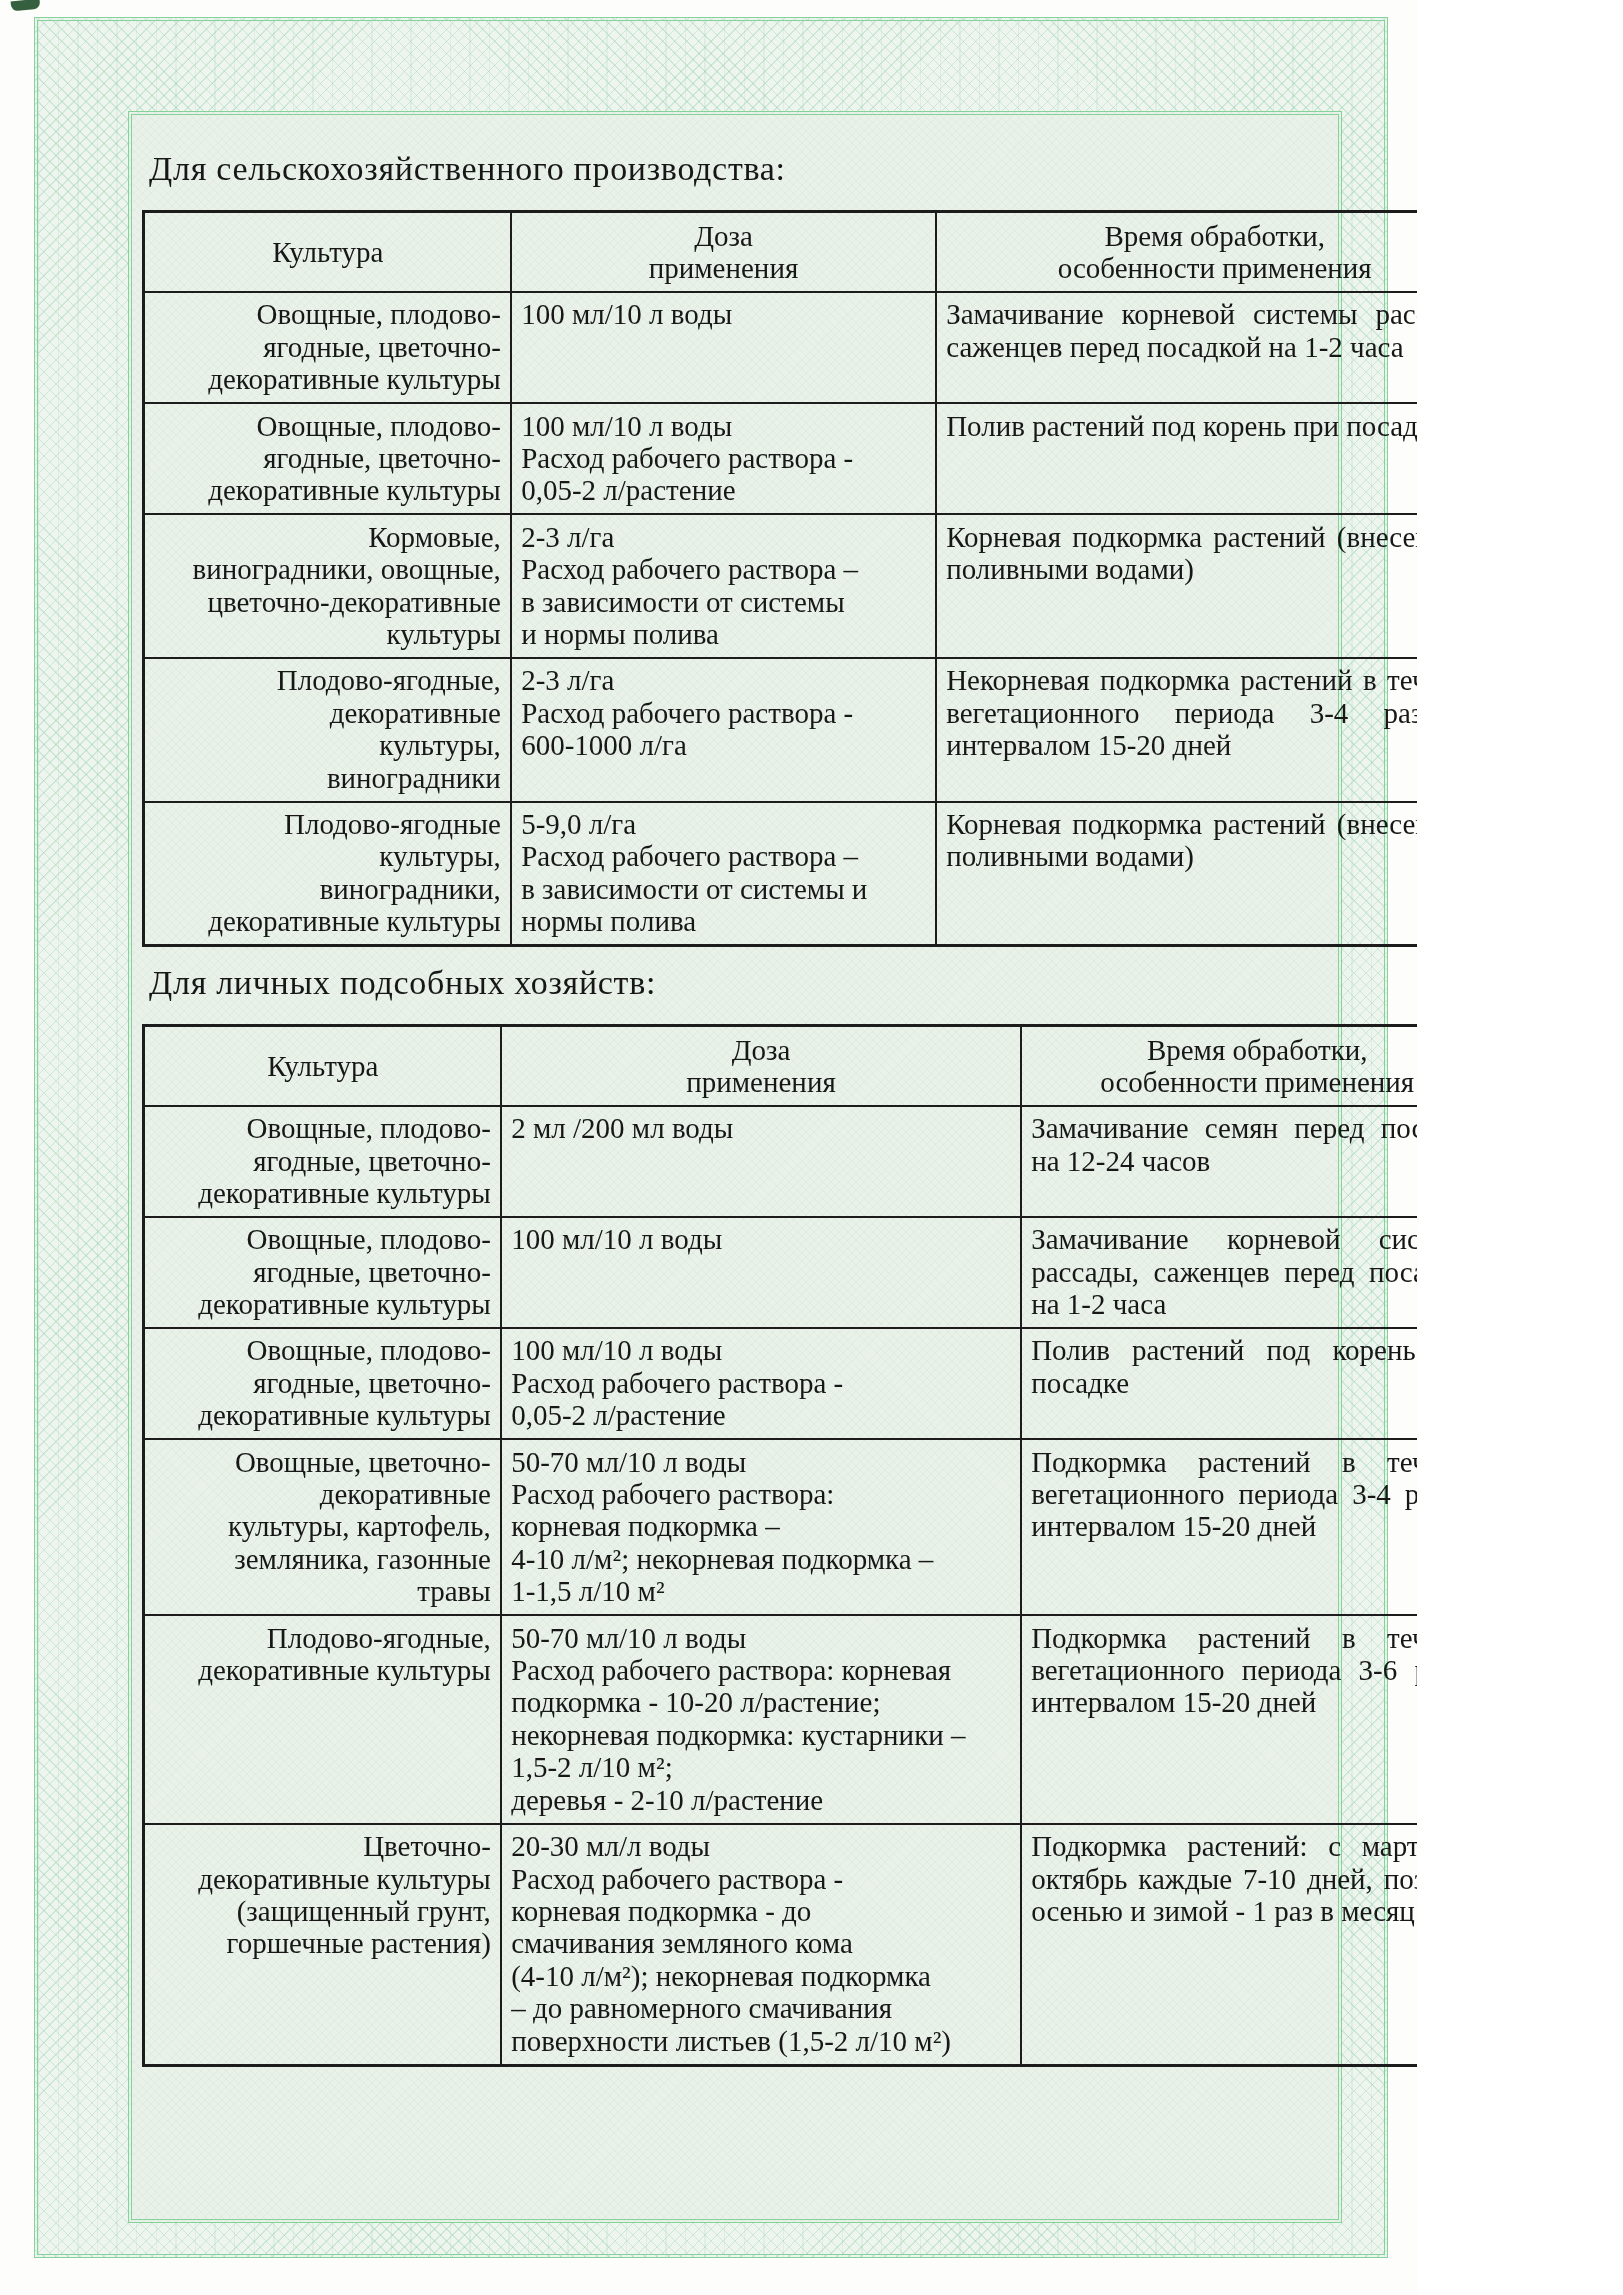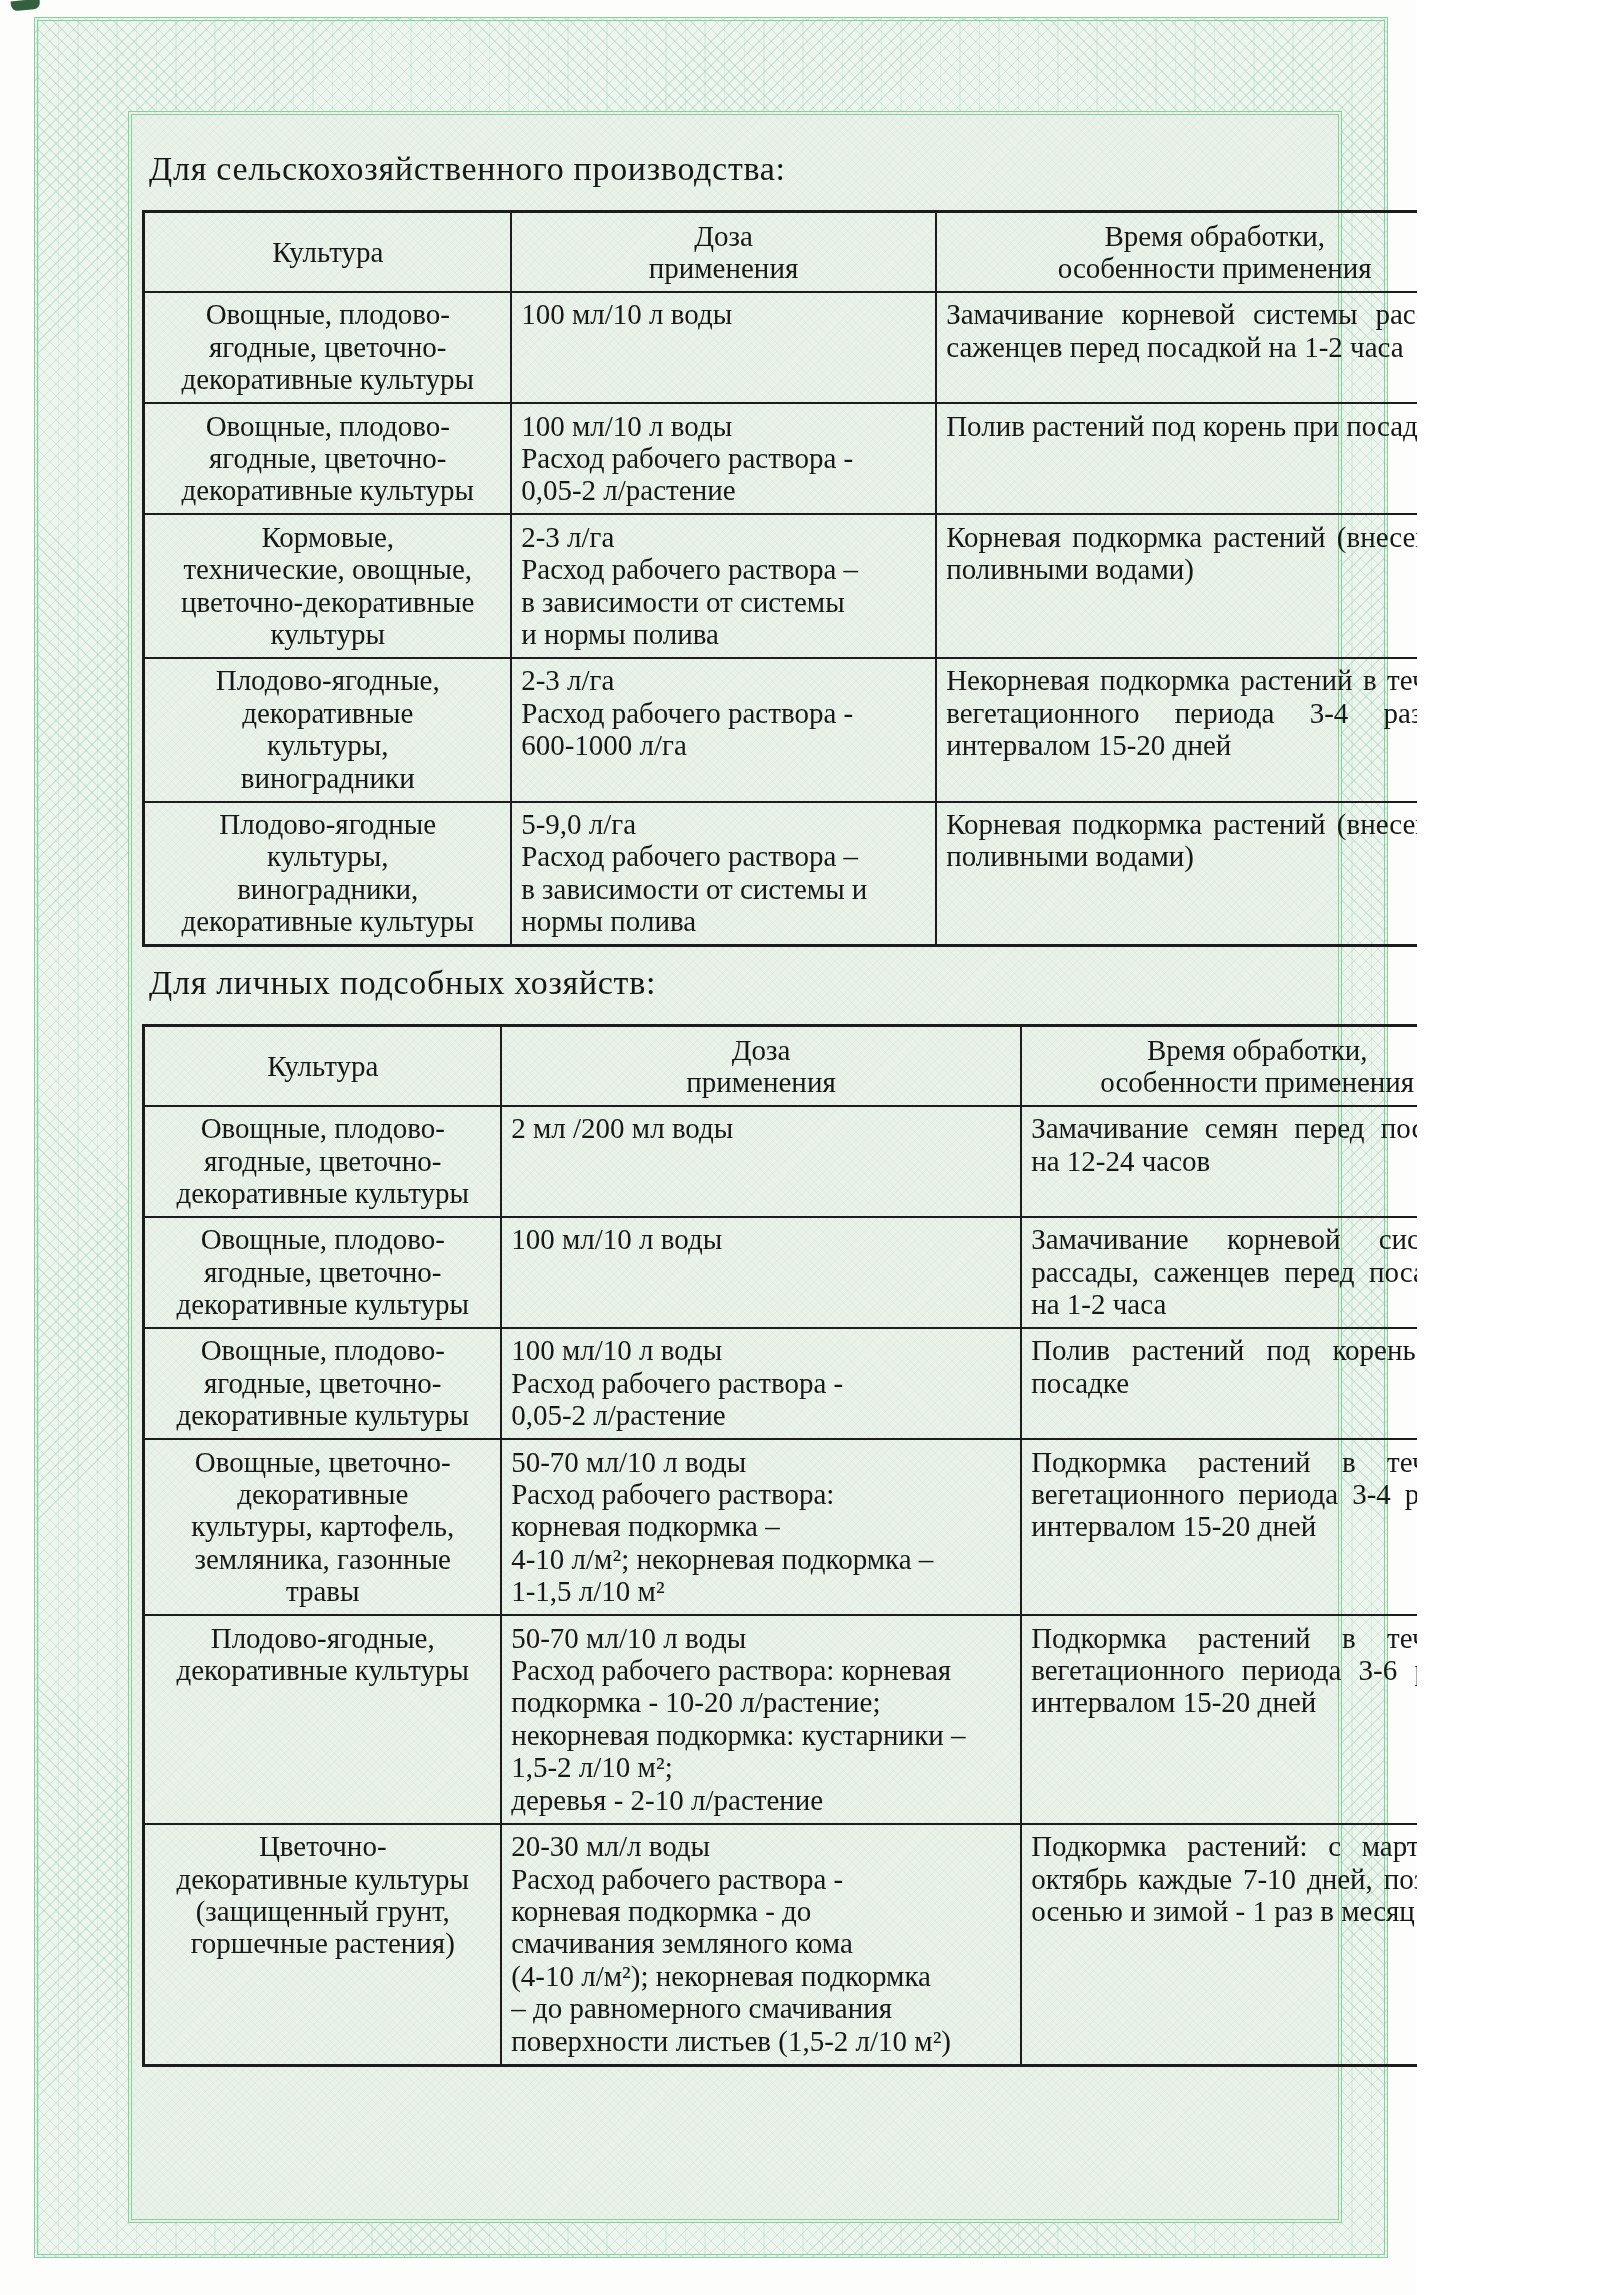--- a/index.html
+++ b/index.html
@@ -53,21 +53,21 @@
     vertical-align:top;
     padding:5.2px 9.2px 6.5px 9.2px;
     white-space:pre-line;
   }
   table.dose-table{border:3.9px solid #1c1c1c;}
   table.dose-table th{
     text-align:center;
     vertical-align:middle;
     padding:6.5px 5.2px;
   }
-  td.c-culture{text-align:center;}
+  td.c-culture{text-align:right;}
   td.c-dose{}
   td.c-time{
     text-align:justify;
     text-align-last:left;
     white-space:normal;
     padding:5.2px 13px 6.5px 11.8px;
   }
   
   #table1 col.col1{width:367px;} #table1 col.col2{width:425px;} #table1 col.col3{width:558px;}
   #table2 col.col1{width:357px;} #table2 col.col2{width:520px;} #table2 col.col3{width:473px;}
@@ -116,21 +116,21 @@
               <td class="c-culture">Овощные, плодово-
 ягодные, цветочно-
 декоративные культуры</td>
               <td class="c-dose">100 мл/10 л воды
 Расход рабочего раствора -
 0,05-2 л/растение</td>
               <td class="c-time">Полив растений под корень при посадке</td>
             </tr>
             <tr>
               <td class="c-culture">Кормовые,
-технические, овощные,
+виноградники, овощные,
 цветочно-декоративные
 культуры</td>
               <td class="c-dose">2-3 л/га
 Расход рабочего раствора –
 в зависимости от системы
 и нормы полива</td>
               <td class="c-time">Корневая подкормка растений (внесение с поливными водами)</td>
             </tr>
             <tr>
               <td class="c-culture">Плодово-ягодные,

